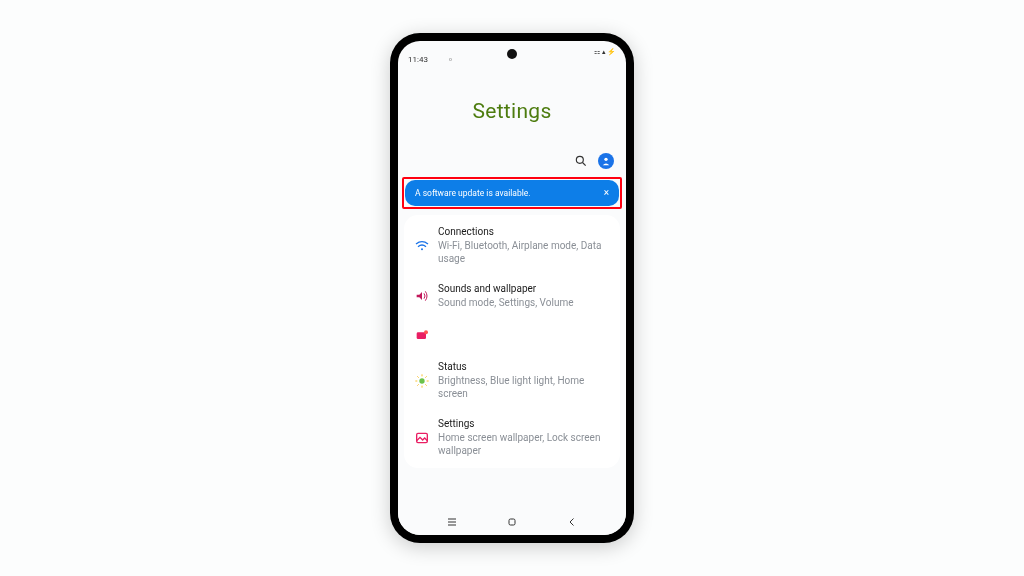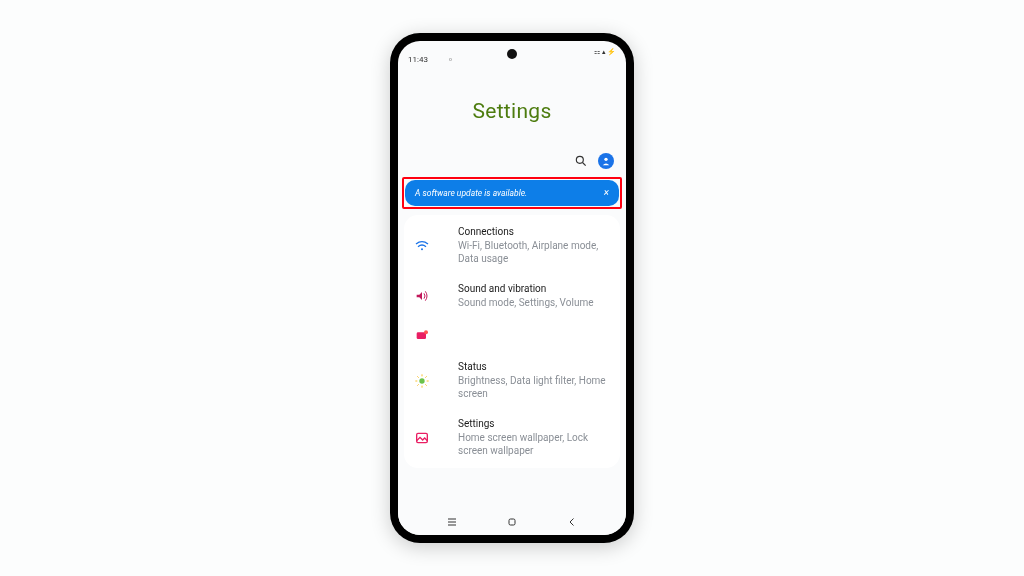--- a/index.html
+++ b/index.html
@@ -94,34 +94,33 @@
   }
   .banner {
     background: #0d7ee8;
     color: #fff;
     border-radius: 10px;
     padding: 8px 10px;
     display: flex;
     align-items: center;
     justify-content: space-between;
     font-size: 8.5px;
-    font-style: italic;
   }
   .banner .close { font-size: 10px; line-height: 1; }
   .card-group {
     background: #fff;
     border-radius: 14px;
     padding: 2px 0;
     margin: 0 2px;
   }
   .setting-row {
     display: flex;
     align-items: center;
     padding: 9px 10px;
-    gap: 28px;
+    gap: 8px;
   }
   .setting-icon {
     width: 16px;
     height: 16px;
     flex-shrink: 0;
     display: flex;
     align-items: center;
     justify-content: center;
   }
   .setting-text { flex: 1; min-width: 0; }
@@ -213,21 +212,21 @@
 
         <div class="setting-row">
           <div class="setting-icon">
             <svg viewBox="0 0 24 24" width="16" height="16">
                 <path d="M4 10 L8 10 L12 6 L12 18 L8 14 L4 14 Z" fill="#c2185b"></path>
                 <path d="M15 8 Q18 12 15 16" fill="none" stroke="#c2185b" stroke-width="1.5"></path>
                 <path d="M17 5 Q22 12 17 19" fill="none" stroke="#c2185b" stroke-width="1.5"></path>
               </svg>
           </div>
           <div class="setting-text">
-            <div class="setting-title">Sound and vibration</div>
+            <div class="setting-title">Sounds and wallpaper</div>
             <div class="setting-sub">Sound mode, Settings, Volume</div>
           </div>
         </div>
 
         <div class="setting-row">
           <div class="setting-icon">
             <svg viewBox="0 0 24 24" width="16" height="16">
                 <rect x="4" y="8" width="14" height="10" rx="2" fill="#e91e63"></rect>
                 <circle cx="18" cy="8" r="3" fill="#ff5252"></circle>
               </svg>
@@ -243,21 +242,21 @@
               <line x1="2" y1="12" x2="5" y2="12" stroke="#fbc02d" stroke-width="1.5"></line>
               <line x1="19" y1="12" x2="22" y2="12" stroke="#fbc02d" stroke-width="1.5"></line>
               <line x1="5" y1="5" x2="7" y2="7" stroke="#fbc02d" stroke-width="1.5"></line>
               <line x1="17" y1="17" x2="19" y2="19" stroke="#fbc02d" stroke-width="1.5"></line>
               <line x1="5" y1="19" x2="7" y2="17" stroke="#fbc02d" stroke-width="1.5"></line>
               <line x1="17" y1="7" x2="19" y2="5" stroke="#fbc02d" stroke-width="1.5"></line>
             </svg>
           </div>
           <div class="setting-text">
             <div class="setting-title">Status</div>
-            <div class="setting-sub">Brightness, Data light filter, Home screen</div>
+            <div class="setting-sub">Brightness, Blue light light, Home screen</div>
           </div>
         </div>
 
         <div class="setting-row">
           <div class="setting-icon">
             <svg viewBox="0 0 24 24" width="16" height="16">
                 <rect x="4" y="5" width="16" height="14" rx="2" fill="none" stroke="#e91e63" stroke-width="2"></rect>
                 <path d="M4 16 L9 11 L13 15 L16 12 L20 16" fill="none" stroke="#e91e63" stroke-width="2"></path>
               </svg>
           </div>

